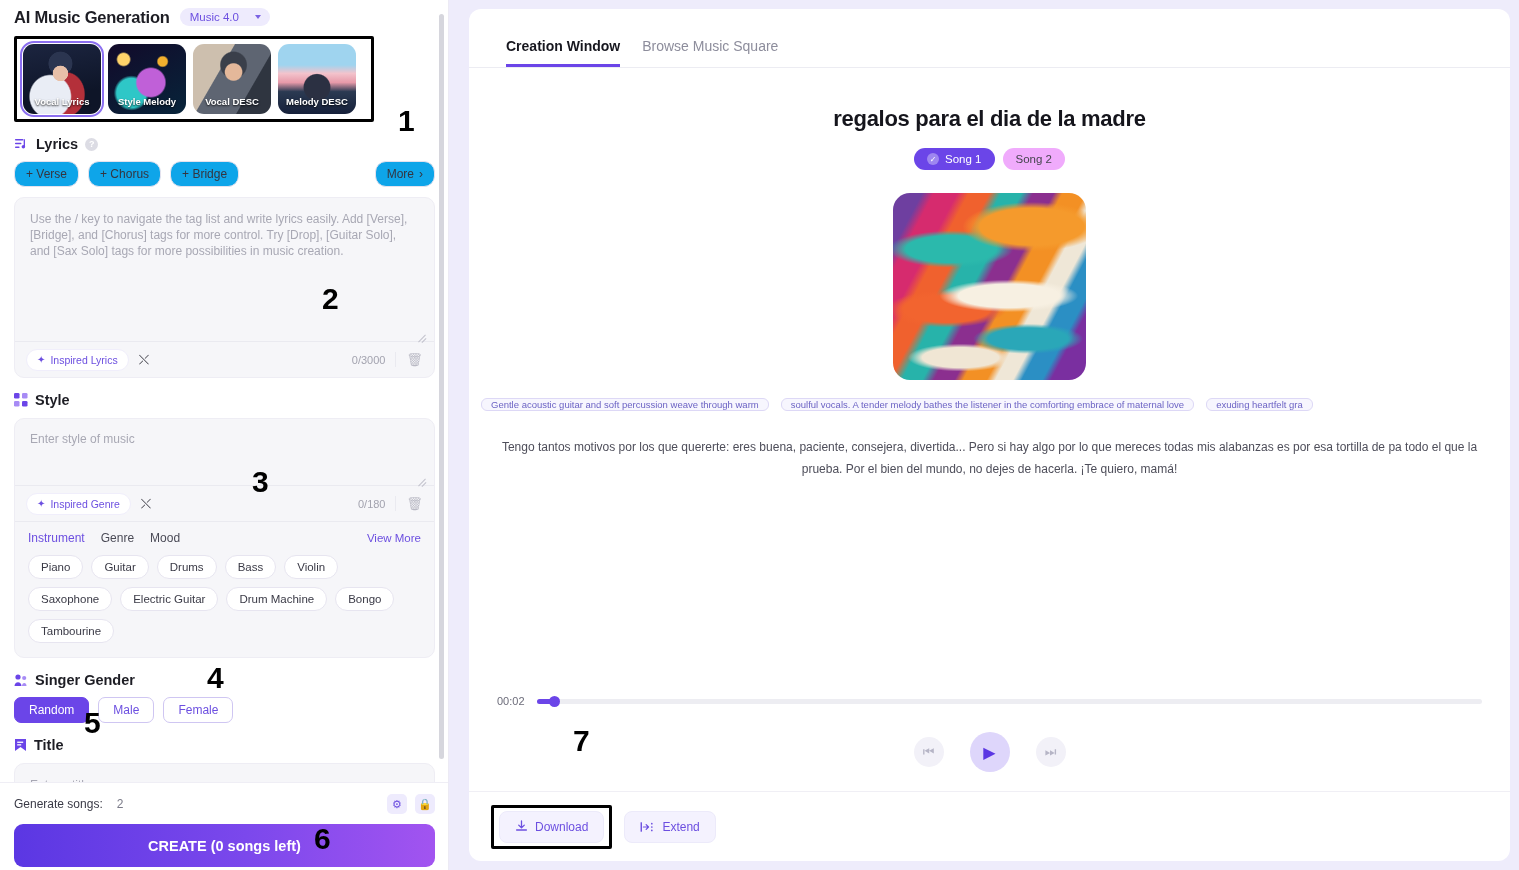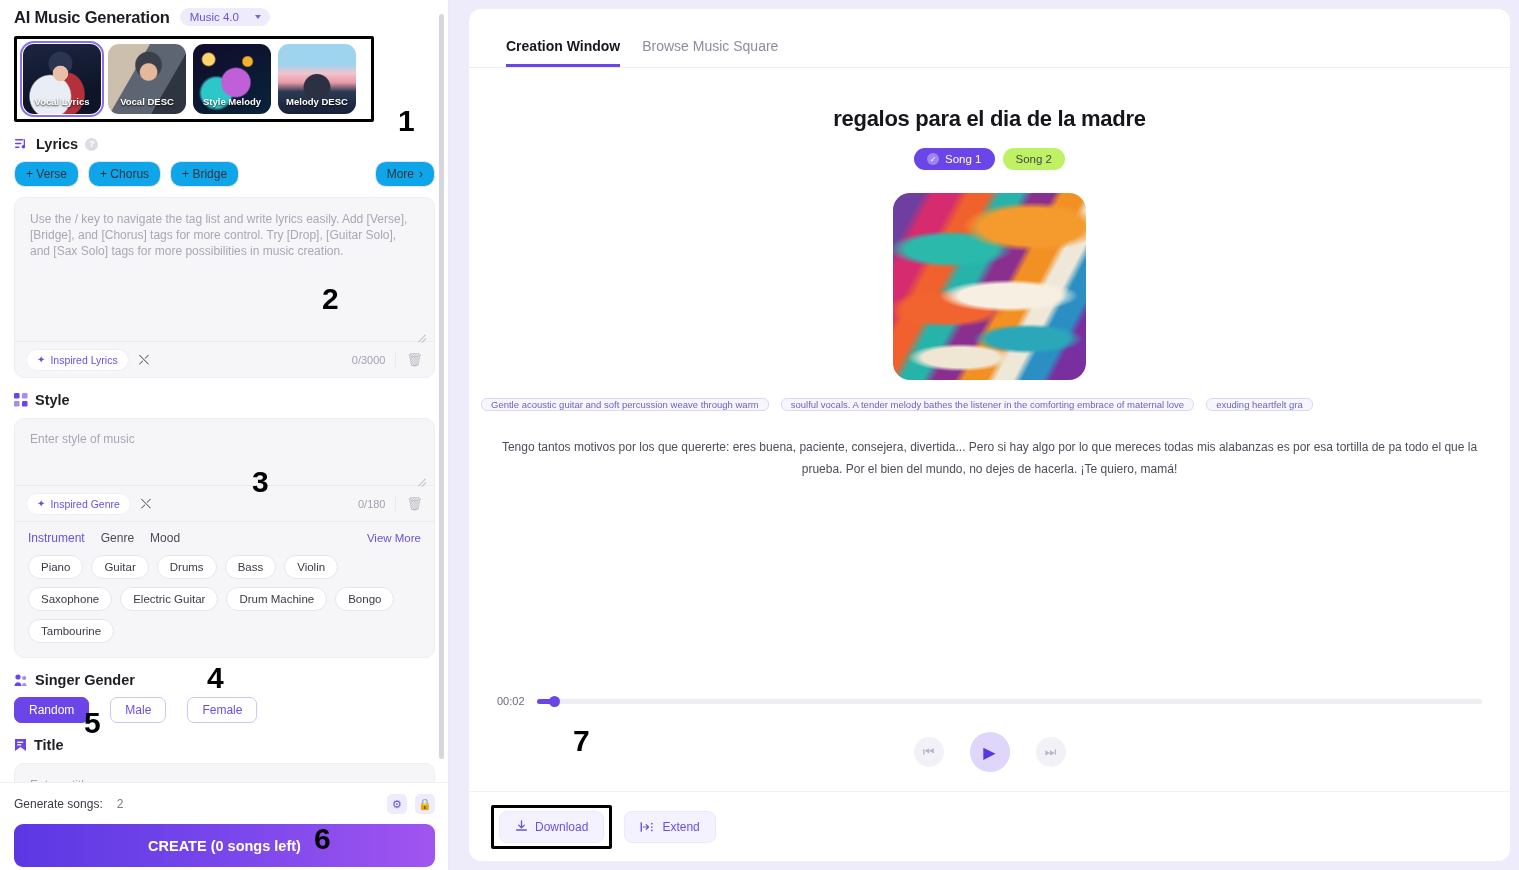--- a/index.html
+++ b/index.html
@@ -141,21 +141,21 @@
   .chip-tabs { display: flex; gap: 16px; align-items: center; padding: 9px 13px 0 13px; border-top:1px solid #eaeaf0;}
   .chip-tab { font-size: 12px; color: #4a4a56; }
   .chip-tab.active { color: #6c4fe0; }
   .view-more { margin-left:auto; font-size: 11.5px; color: #6c4fe0; }
   .chips { display: flex; flex-wrap: wrap; gap: 8px; padding: 10px 13px 14px 13px; }
   .chip {
     border: 1px solid #e7e5f0; background: #fff; border-radius: 13px;
     padding: 5px 12px; font-size: 11.5px; color: #3a3a46;
   }
 
-  .gender-row { display: flex; gap: 21px; margin-top: 2px; }
+  .gender-row { display: flex; gap: 9px; margin-top: 2px; }
   .g-pill {
     border-radius: 7px; padding: 5px 14px; font-size: 12px;
     border: 1px solid #cfc6f2; color: #6c4fe0; background: #fff;
   }
   .g-pill.on { background: #6b45e8; color: #fff; border-color:#6b45e8; }
 
   .title-input {
     margin-top: 10px; background: #f6f6f9; border:1px solid #eeedf4; border-radius: 10px;
     height: 44px; display:flex; align-items:center; padding: 0 15px;
     font-size: 12px; color: #a8a8b4;
@@ -195,21 +195,21 @@
   .tabs { display:flex; gap: 22px; padding: 29px 37px 0 37px; }
   .tab { font-size: 14px; color: #8d8d9c; padding-bottom: 10px; }
   .tab.active { color:#17171f; font-weight: bold; border-bottom: 3px solid #6b45e8; }
   .tabs-underline { height:1px; background:#ececf2; margin: 0 0 0 0; }
 
   .song-title { text-align:center; font-size: 22px; font-weight: bold; color:#15151c; margin-top: 38px; letter-spacing:-0.3px;}
   .song-pills { display:flex; justify-content:center; gap:8px; margin-top: 16px; }
   .s-pill {
     display:inline-flex; align-items:center; gap:6px;
     border-radius: 13px; padding: 5px 13px; font-size: 11.5px;
-    background: #bef264; color:#45454f;
+    background: #f0abfc; color:#45454f;
   }
   .s-pill.on { background: #6b45e8; color:#fff; }
   .check-dot { width:12px;height:12px;border-radius:50%;background:rgba(255,255,255,.35);
     display:flex;align-items:center;justify-content:center;font-size:8px;color:#fff;}
 
   .album {
     width: 193px; height: 187px; margin: 23px auto 0 auto; border-radius: 17px;
     background:
       radial-gradient(ellipse 60% 22% at 72% 18%, #f59a2c 0 45%, transparent 60%),
       radial-gradient(ellipse 52% 16% at 30% 30%, #2bb9ac 0 45%, transparent 62%),
@@ -271,27 +271,27 @@
           <span class="chev-d"></span>
         </div>
       </div>
 
       <div class="thumb-box">
         <div class="thumb-strip">
           <div class="thumb t1 selected">
             <div class="art"></div>
             <div class="label">Vocal Lyrics</div>
           </div>
+          <div class="thumb t2">
+            <div class="art"></div>
+            <div class="label">Style Melody</div>
+          </div>
           <div class="thumb t3">
             <div class="art"></div>
             <div class="label">Vocal DESC</div>
-          </div>
-          <div class="thumb t2">
-            <div class="art"></div>
-            <div class="label">Style Melody</div>
           </div>
           <div class="thumb t4">
             <div class="art"></div>
             <div class="label">Melody DESC</div>
           </div>
         </div>
       </div>
 
       <div class="sec-head">
         <svg width="15" height="15" viewBox="0 0 16 16">

